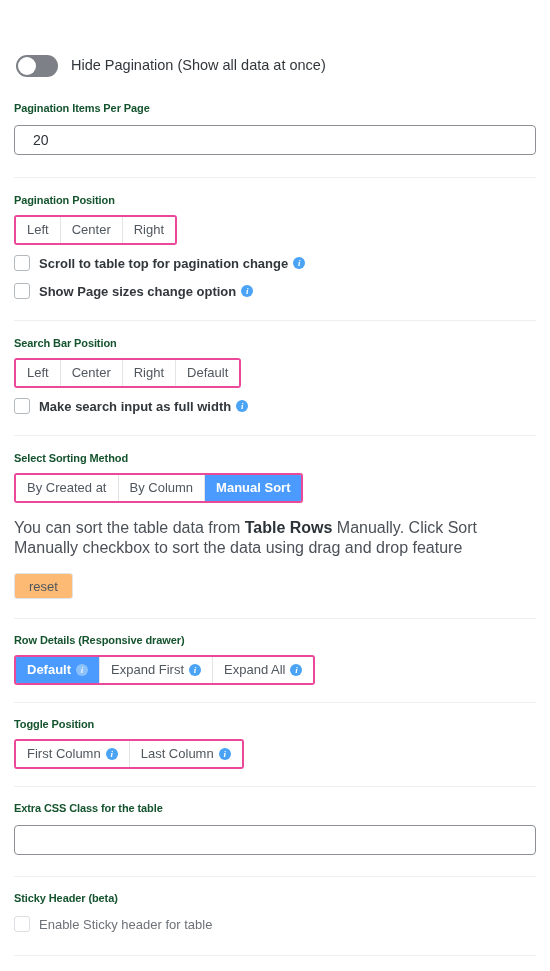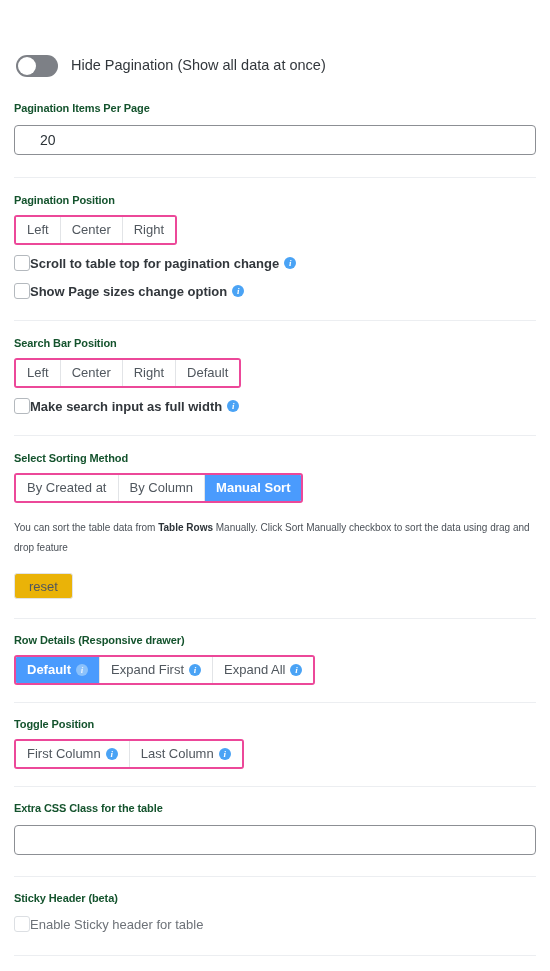--- a/index.html
+++ b/index.html
@@ -60,21 +60,21 @@
   .text-input {
     display: block;
     width: 522px;
     height: 30px;
     border: 1px solid #8c8f94;
     border-radius: 4px;
     background: #fff;
     font-family: "Liberation Sans", sans-serif;
     font-size: 14px;
     color: #2c3338;
-    padding: 0 25px;
+    padding: 0 18px;
     outline: none;
   }
 
   
   .btn-group {
     display: inline-flex;
     border: 2px solid #ec4899;
     border-radius: 3px;
     overflow: hidden;
     background: #fff;
@@ -120,20 +120,21 @@
   }
   .seg-btn.active .info-icon {
     background: #8cc2fb;
     color: #e8f2fe;
   }
 
   
   .check-row {
     display: flex;
     align-items: center;
+    gap: 9px;
     height: 22px;
   }
   .cbox {
     width: 16px; height: 16px;
     border: 1px solid #b4b9be;
     border-radius: 3px;
     background: #fff;
     flex: 0 0 auto;
     cursor: pointer;
   }
@@ -147,32 +148,32 @@
     align-items: center;
     gap: 5px;
   }
   .check-label.muted {
     font-weight: normal;
     color: #6d7278;
     font-size: 13px;
   }
 
   .help-text {
-    font-size: 10px;
+    font-size: 16px;
     color: #4b5158;
     line-height: 20px;
     width: 516px;
   }
   .help-text b { color: #2c3338; font-weight: bold; }
 
   .plain-btn {
     font-family: "Liberation Sans", sans-serif;
     font-size: 13px;
     color: #50575e;
-    background: #eab308;
+    background: #fdba74;
     border: 1px solid #e2e4e7;
     border-radius: 3px;
     padding: 0 14px;
     height: 26px;
     cursor: pointer;
   }
 </style>
 </head>
 <body>
 

